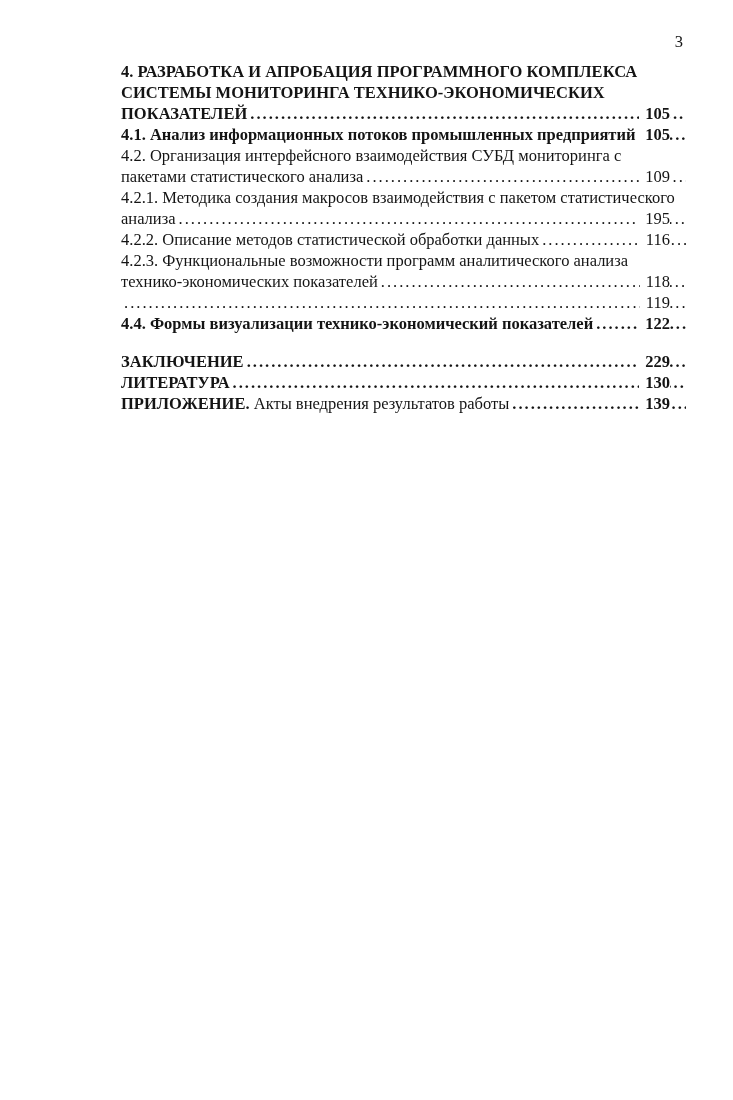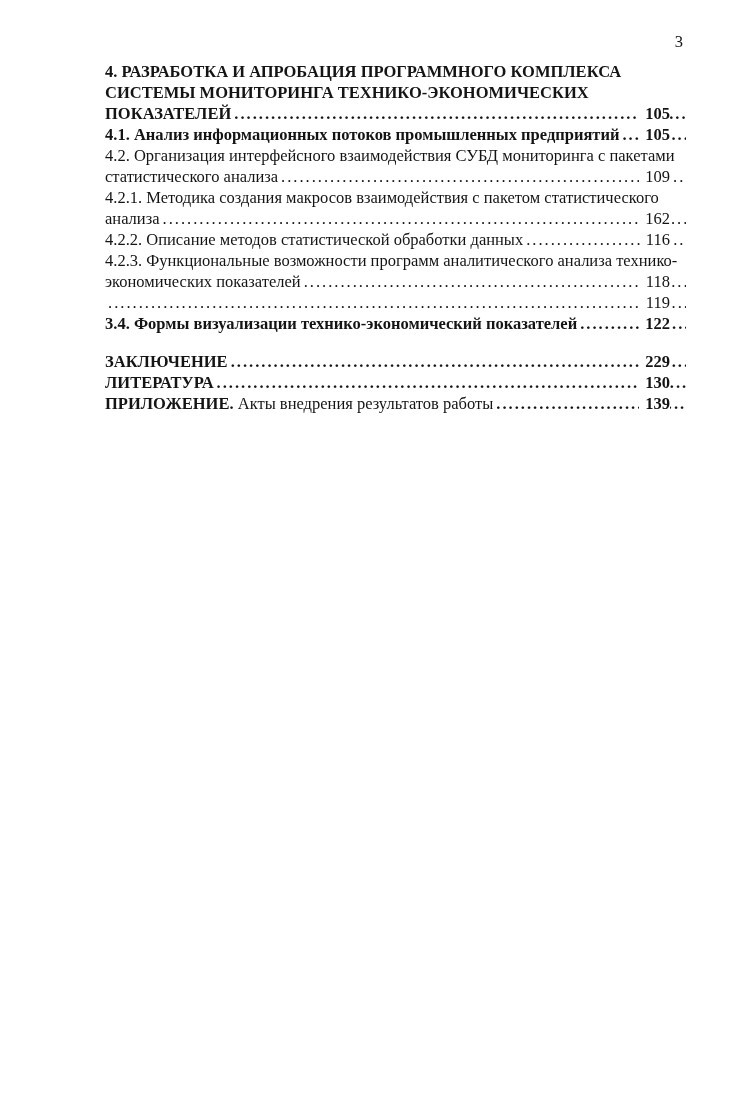--- a/index.html
+++ b/index.html
@@ -27,20 +27,21 @@
     position: absolute;
     left: 105px;
     top: 61px;
     width: 581px;
     font-size: 16.5px;
     line-height: 21px;
   }
   .entry {
     position: relative;
     overflow: hidden;
+    margin-left: 16px;
   }
   .entry.b { font-weight: bold; }
   .entry.gap-before { margin-top: 17px; }
 
   
   .leader {
     display: inline-block;
     width: 0;
     white-space: nowrap;
     overflow: visible;
@@ -80,40 +81,40 @@
       <span class="pnum">105</span>
     </div>
 
     <div class="entry">
       <span>4.2. Организация интерфейсного взаимодействия СУБД мониторинга с пакетами статистического анализа</span><span class="leader"></span>
       <span class="pnum">109</span>
     </div>
 
     <div class="entry">
       <span>4.2.1. Методика создания макросов взаимодействия с пакетом статистического анализа</span><span class="leader"></span>
-      <span class="pnum">162</span>
+      <span class="pnum">195</span>
     </div>
 
     <div class="entry">
       <span>4.2.2. Описание методов статистической обработки данных</span><span class="leader"></span>
       <span class="pnum">116</span>
     </div>
 
     <div class="entry">
       <span>4.2.3. Функциональные возможности программ аналитического анализа технико-экономических показателей</span><span class="leader"></span>
       <span class="pnum">118</span>
     </div>
 
     <div class="entry">
       <span class="leader"></span>
       <span class="pnum">119</span>
     </div>
 
     <div class="entry b">
-      <span>3.4. Формы визуализации технико-экономический показателей</span><span class="leader"></span>
+      <span>4.4. Формы визуализации технико-экономический показателей</span><span class="leader"></span>
       <span class="pnum">122</span>
     </div>
 
 
     <div class="entry b gap-before">
       <span>ЗАКЛЮЧЕНИЕ</span><span class="leader"></span>
       <span class="pnum">229</span>
     </div>
 
     <div class="entry b">

